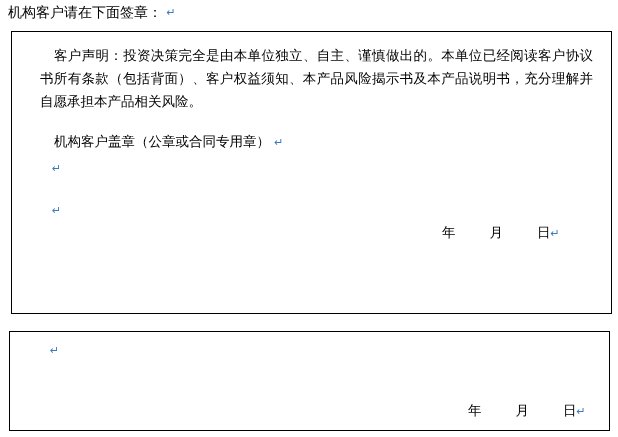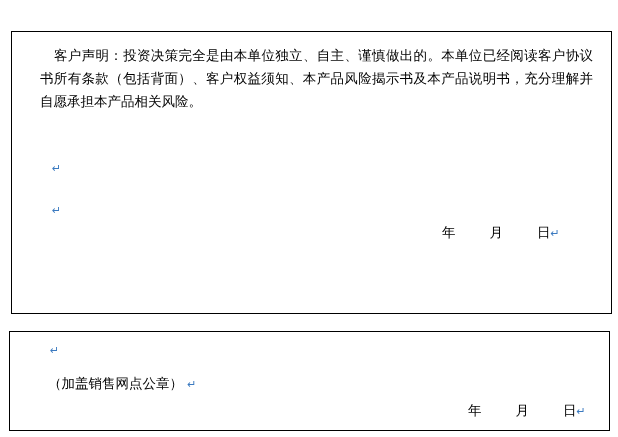--- a/index.html
+++ b/index.html
@@ -144,45 +144,49 @@
   #stamp-date .gap {
     display: inline-block;
     width: 34px;
   }
 </style>
 </head>
 <body>
 
 <div class="page">
 
+  <div class="heading">
+    <span>机构客户请在下面签章：</span>
+    <span class="pilcrow">↵</span>
+  </div>
 
   <div class="box" id="box-main">
 
     <div class="para" id="declaration">客户声明：投资决策完全是由本单位独立、自主、谨慎做出的。本单位已经阅读客户协议书所有条款（包括背面）、客户权益须知、本产品风险揭示书及本产品说明书，充分理解并自愿承担本产品相关风险。</div>
 
+    <div id="seal-line">
+      <span>机构客户盖章（公章或合同专用章）</span>
+      <span class="mark">↵</span>
+    </div>
 
     <div id="blank-line-1" class="mark">↵</div>
 
 
     <div id="blank-line-2" class="mark">↵</div>
 
     <div id="date-line">
       <span>年</span><span class="gap"></span><span>月</span><span class="gap"></span><span>日</span><span class="mark">↵</span>
     </div>
 
   </div>
 
   <div class="box" id="box-stamp">
 
     <div id="stamp-blank" class="mark">↵</div>
 
-    <div id="stamp-note">
-      <span>（加盖销售网点公章）</span>
-      <span class="mark">↵</span>
-    </div>
 
     <div id="stamp-date">
       <span>年</span><span class="gap"></span><span>月</span><span class="gap"></span><span>日</span><span class="mark">↵</span>
     </div>
 
   </div>
 
 </div>
 
 </body></html>

